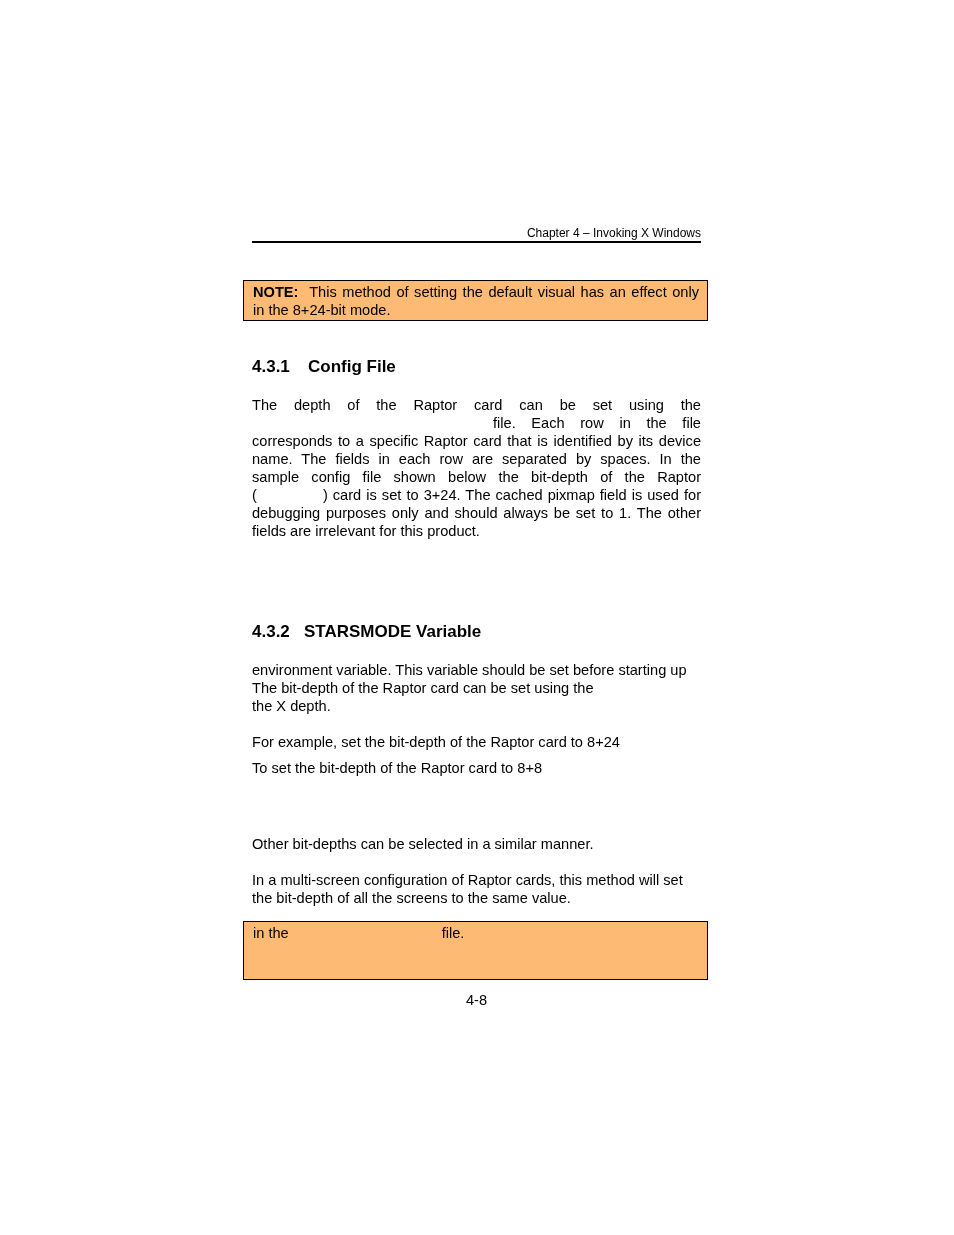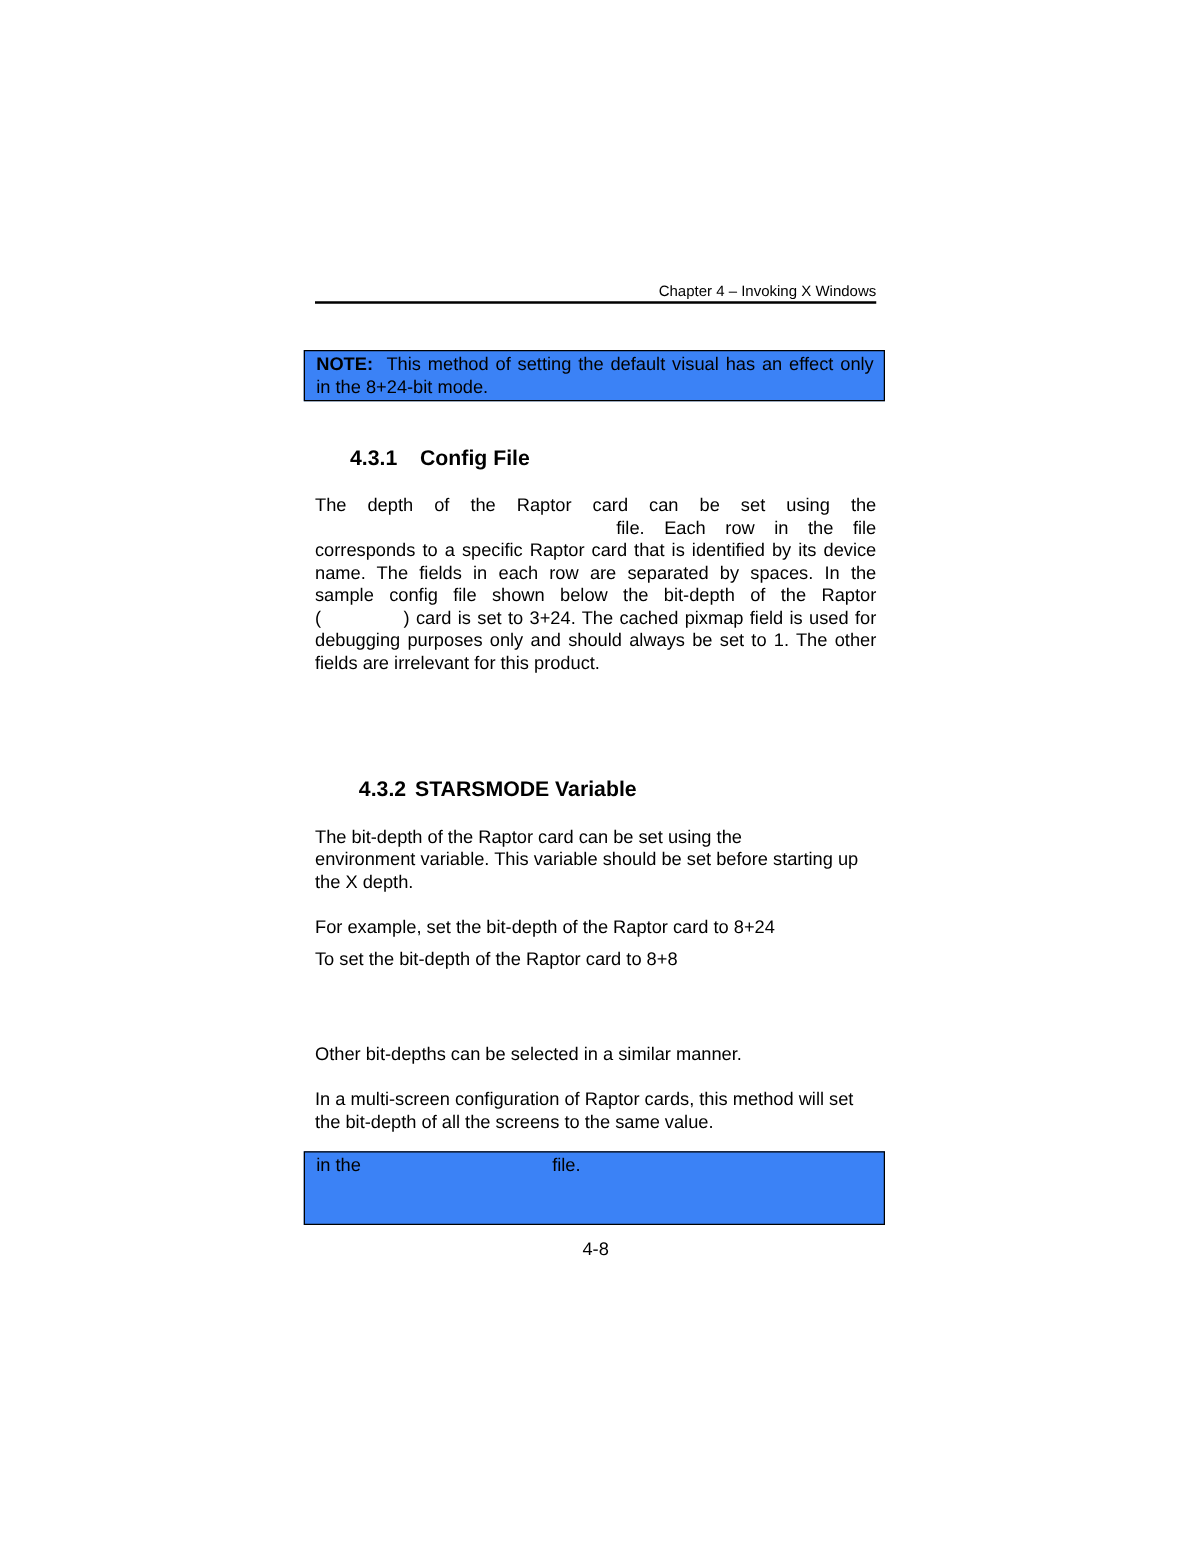--- a/index.html
+++ b/index.html
@@ -21,42 +21,41 @@
       text-align: right;
       font-size: 12px;
       line-height: 18px;
     }
     .header-rule {
       left: 252px; top: 241px; width: 449px; height: 2px;
       background: #000;
     }
     .note {
       left: 243px; width: 465px;
-      background: #3b82f6;
+      background: #fdba74;
       border: 1px solid #000;
       box-sizing: border-box;
       padding: 2px 8px 1px 9px;
       line-height: 18px;
       font-size: 14.6px;
     }
     .note b { font-weight: bold; }
     .note1 { top: 280px; height: 41px; }
     .note2 { top: 921px; height: 59px; text-align: justify; }
     .heading {
       left: 252px;
       font-weight: bold;
       font-size: 17px;
       line-height: 20px;
-      margin-left: 28px;
     }
     .h1 { top: 357px; }
     .h2 { top: 622px; }
     .num { display: inline-block; }
     .h1 .num { width: 56px; }
-    .h2 .num { width: 52px; text-align: center; }
+    .h2 .num { width: 52px; }
     .para {
       left: 252px; width: 449px;
       line-height: 18px;
       font-size: 14.6px;
     }
     .line { display: block; white-space: nowrap; }
     .jline {
       display: block;
       text-align: justify;
       text-align-last: justify;
@@ -90,22 +89,22 @@
   <span class="jline">name.  The fields in each row are separated by spaces.  In the</span>
   <span class="jline">sample config file shown below the bit-depth of the Raptor</span>
   <span class="jline"><span>(</span><span class="gap" style="width:66px;"></span><span>) card is set to 3+24.  The cached pixmap field is used for</span></span>
   <span class="jline">debugging purposes only and should always be set to 1.  The other</span>
   <span class="line">fields are irrelevant for this product.</span>
 </div>
 
 <div class="abs heading h2"><span class="num">4.3.2</span><span>STARSMODE Variable</span></div>
 
 <div class="abs para" style="top:661px;">
+  <span class="line">environment variable.  This variable should be set before starting up</span>
   <span class="line">The bit-depth of the Raptor card can be set using the</span>
-  <span class="line">environment variable.  This variable should be set before starting up</span>
   <span class="line">the X depth.</span>
 </div>
 
 <div class="abs para" style="top:733px;">For example, set the bit-depth of the Raptor card to 8+24</div>
 
 <div class="abs para" style="top:759px;">To set the bit-depth of the Raptor card to 8+8</div>
 
 <div class="abs para" style="top:835px;">Other bit-depths can be selected in a similar manner.</div>
 
 <div class="abs para" style="top:871px;">

